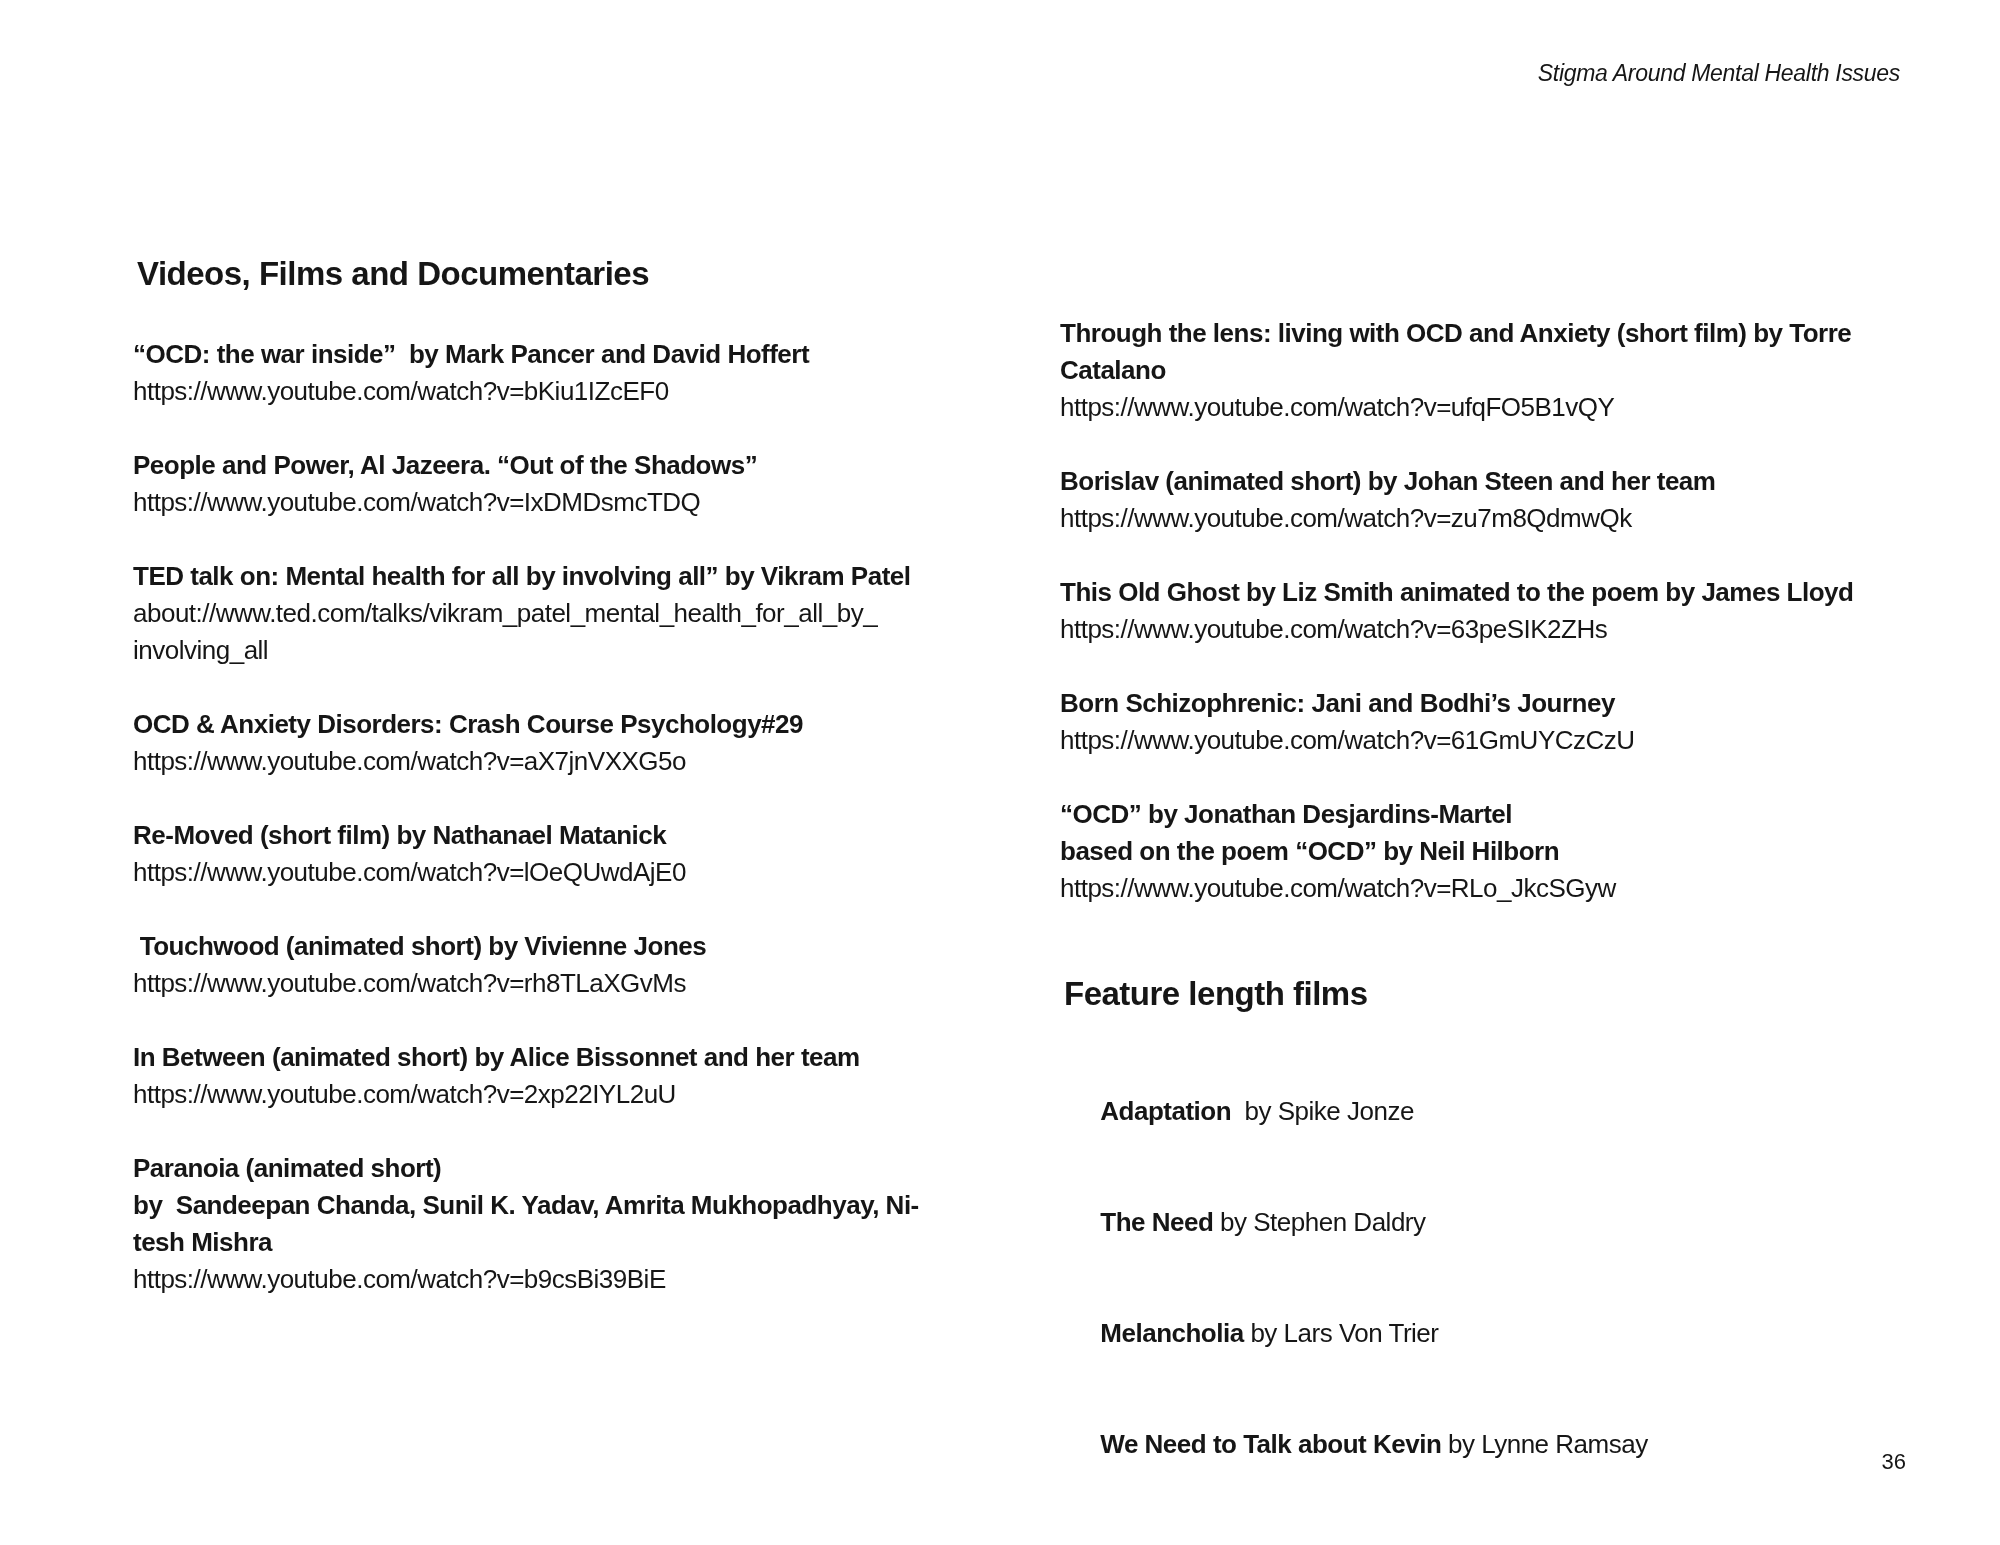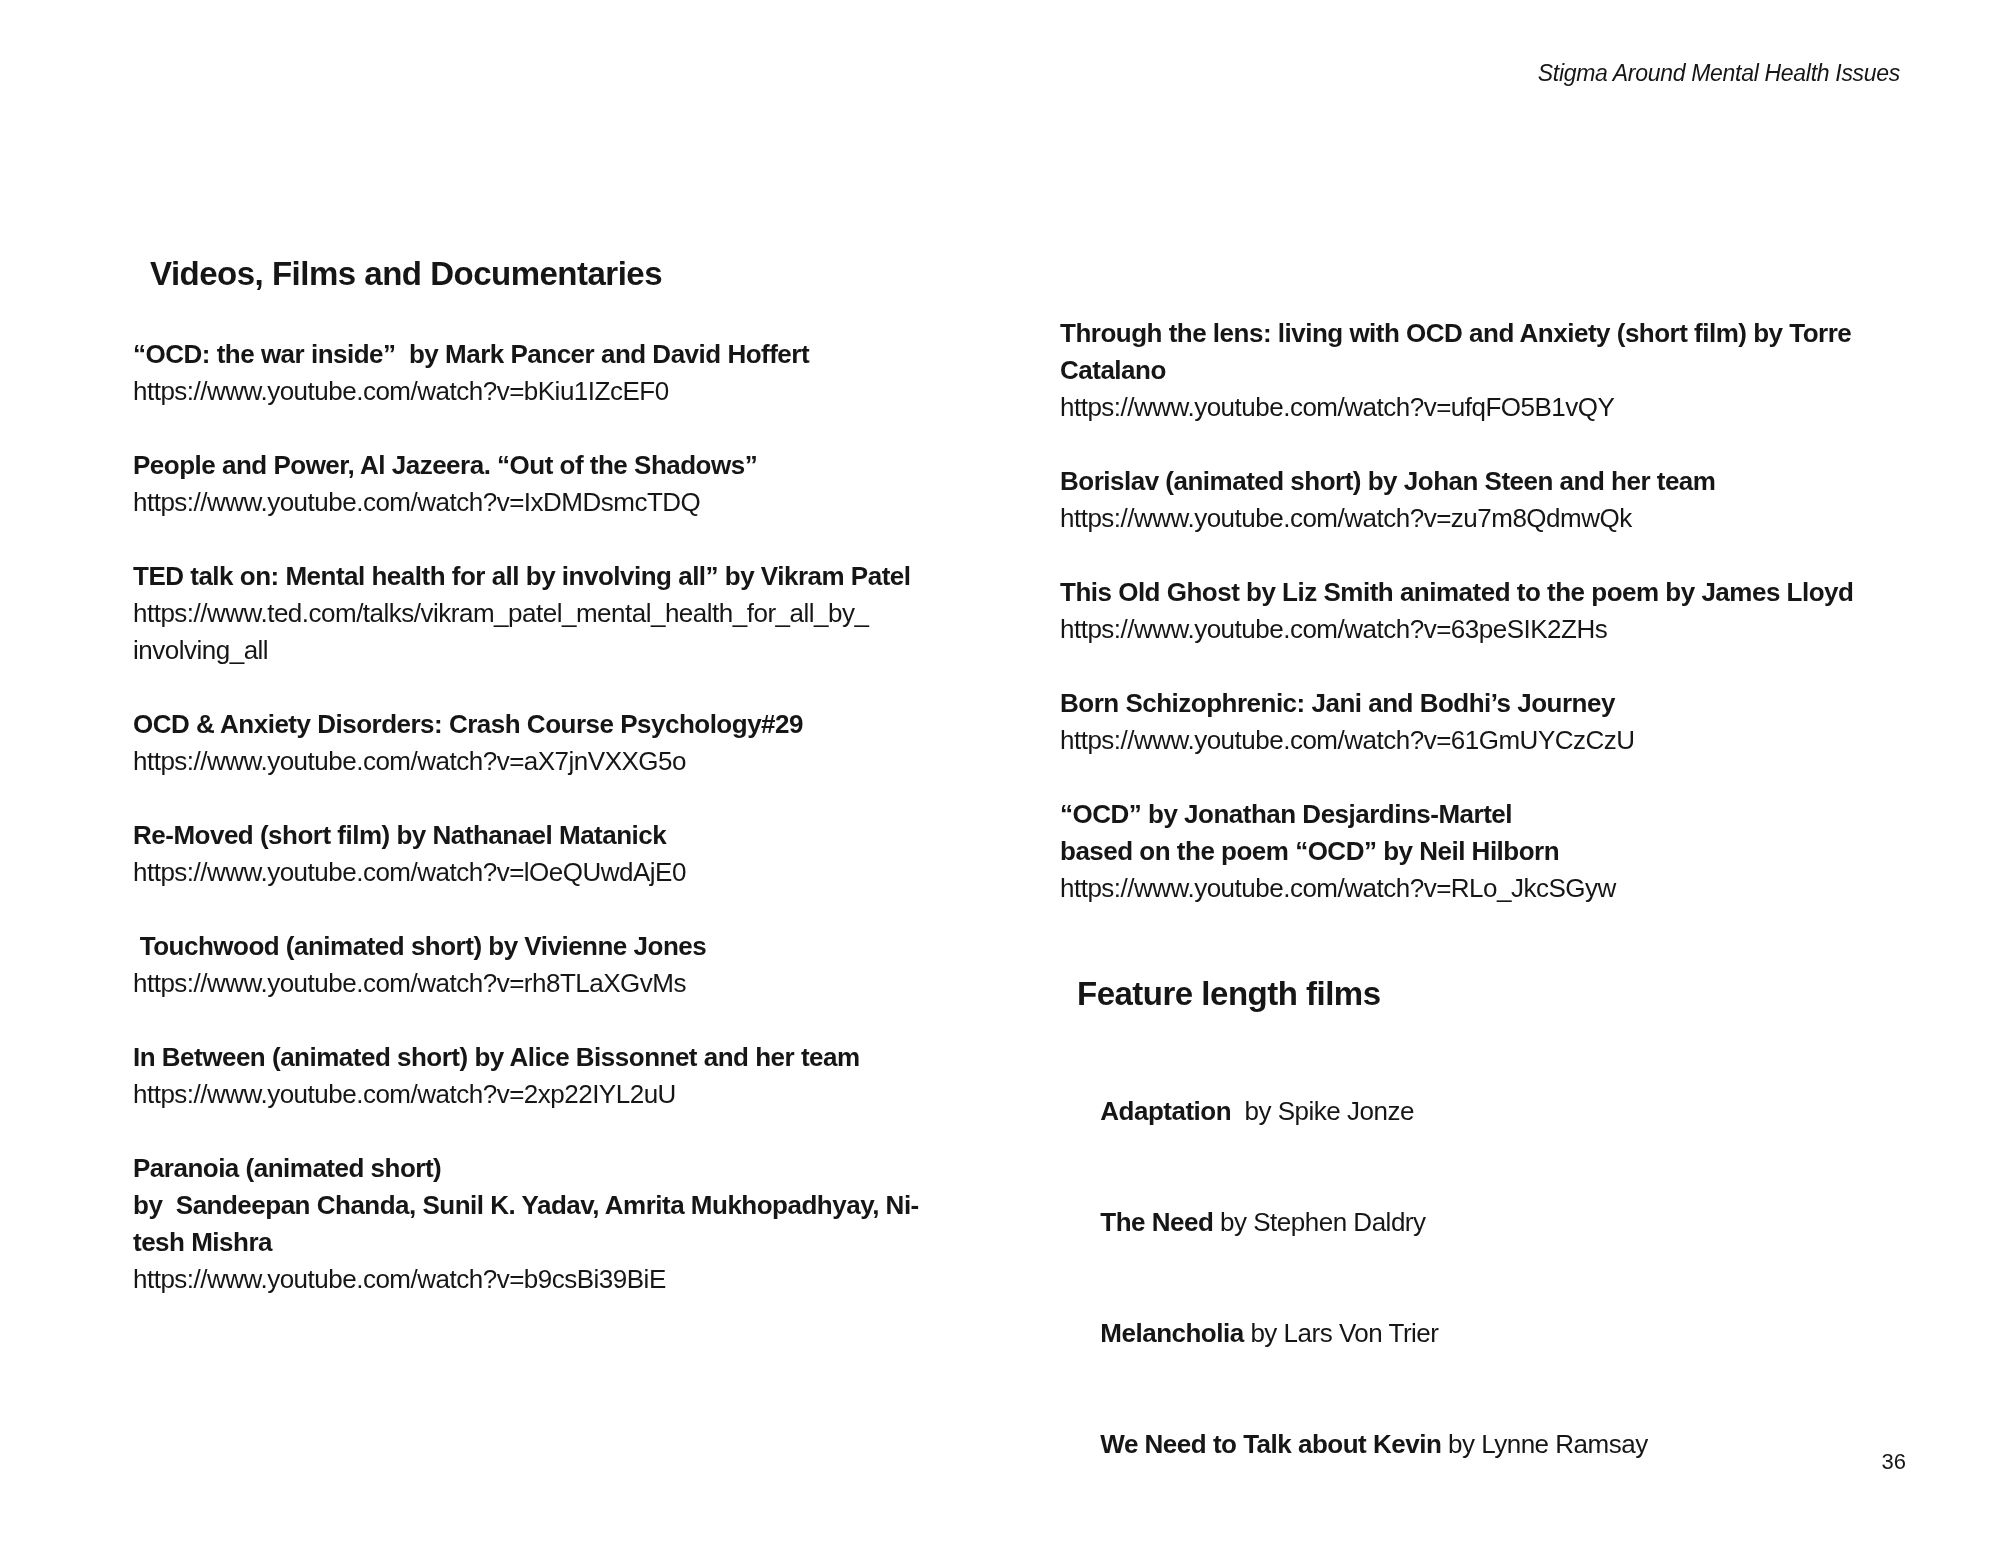--- a/index.html
+++ b/index.html
@@ -23,21 +23,21 @@
     letter-spacing: -0.3px;
     white-space: pre;
     font-style: italic;
   }
   .col {
     position: absolute;
   }
   .col-left  { left: 133px; top: 252px; width: 945px; }
   .col-right { left: 1060px; top: 315px; width: 945px; }
   .section-heading {
-    margin: 0 0 40px 17px;
+    margin: 0 0 40px 4px;
     font-size: 33px;
     font-weight: 700;
     line-height: 44px;
     letter-spacing: -0.5px;
     white-space: pre;
   }
   .films-heading {
     margin-top: 65px;
     margin-bottom: 40px;
   }
@@ -83,21 +83,21 @@
   <div class="entry">
     <div class="entry-title">“OCD: the war inside”  by Mark Pancer and David Hoffert</div>
     <div class="entry-url">https://www.youtube.com/watch?v=bKiu1IZcEF0</div>
   </div>
   <div class="entry">
     <div class="entry-title">People and Power, Al Jazeera. “Out of the Shadows”</div>
     <div class="entry-url">https://www.youtube.com/watch?v=IxDMDsmcTDQ</div>
   </div>
   <div class="entry">
     <div class="entry-title">TED talk on: Mental health for all by involving all” by Vikram Patel</div>
-    <div class="entry-url">https://www.ted.com/talks/vikram_patel_mental_health_for_all_by_
+    <div class="entry-url">about://www.ted.com/talks/vikram_patel_mental_health_for_all_by_
 involving_all</div>
   </div>
   <div class="entry">
     <div class="entry-title">OCD &amp; Anxiety Disorders: Crash Course Psychology#29</div>
     <div class="entry-url">https://www.youtube.com/watch?v=aX7jnVXXG5o</div>
   </div>
   <div class="entry">
     <div class="entry-title">Re-Moved (short film) by Nathanael Matanick</div>
     <div class="entry-url">https://www.youtube.com/watch?v=lOeQUwdAjE0</div>
   </div>

